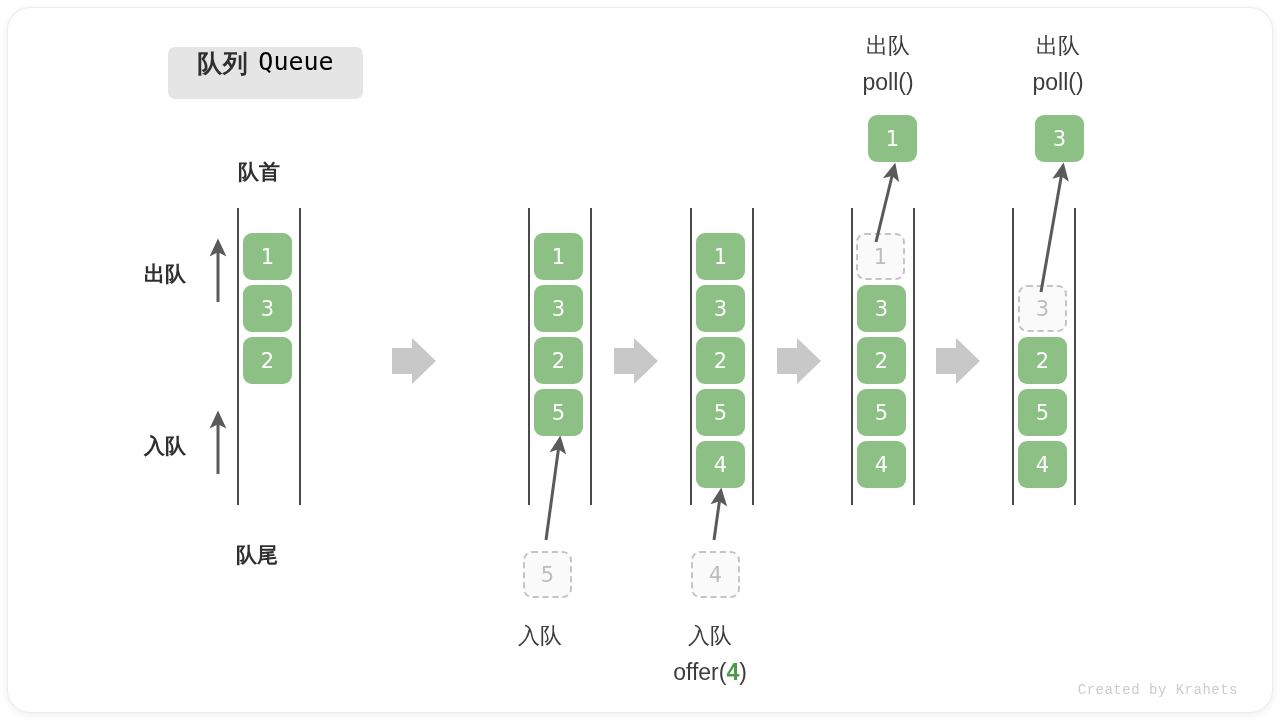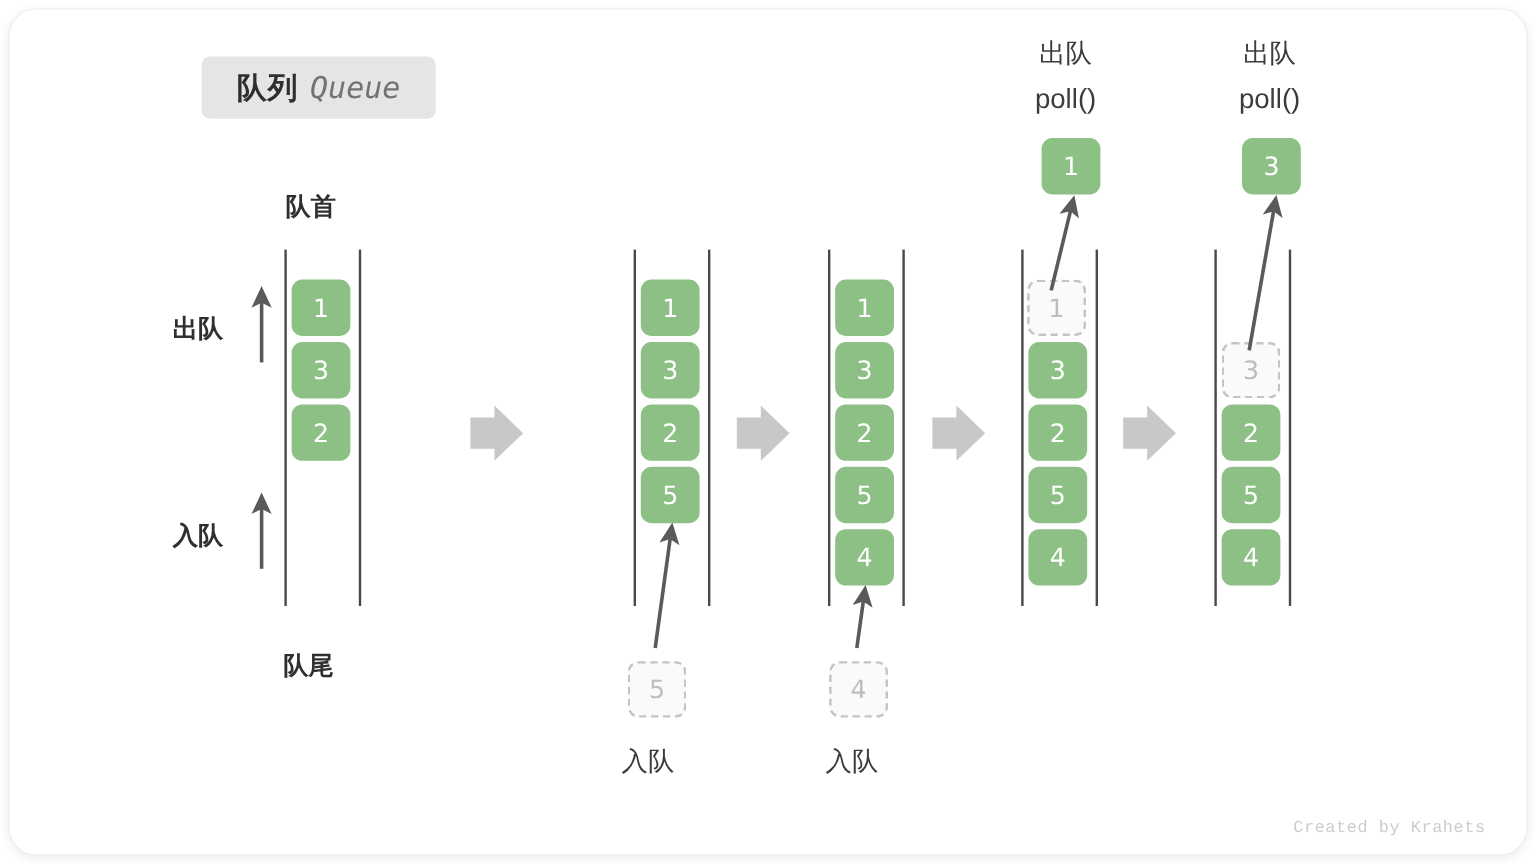--- a/index.html
+++ b/index.html
@@ -35,37 +35,35 @@
   
   .title-badge {
     position: absolute;
     left: 168px;
     top: 47px;
     width: 195px;
     height: 52px;
     background: #e5e5e5;
     border-radius: 7px;
     display: flex;
-    align-items: center;
     justify-content: center;
     gap: 10px;
   }
   .title-cn {
     font-size: 25px;
     font-weight: bold;
     color: #2f2f2f;
     font-family: "DejaVu Sans", "Liberation Sans", sans-serif;
     letter-spacing: 0.5px;
   }
   .title-en {
     font-size: 25px;
-    color: #737373;
+    color: #000000;
     font-family: "DejaVu Sans Mono", "Liberation Mono", monospace;
     letter-spacing: 0px;
-    font-style: italic;
   }
 
   
   .cn-label {
     position: absolute;
     font-family: "DejaVu Sans", "Liberation Sans", sans-serif;
     font-weight: bold;
     color: #2f2f2f;
     font-size: 21px;
     white-space: nowrap;
@@ -184,20 +182,21 @@
   <div class="box filled" style="left:696px; top:233px;">1</div>
   <div class="box filled" style="left:696px; top:285px;">3</div>
   <div class="box filled" style="left:696px; top:337px;">2</div>
   <div class="box filled" style="left:696px; top:389px;">5</div>
   <div class="box filled" style="left:696px; top:441px;">4</div>
 
   <div class="box ghost" style="left:691px; top:551px;">4</div>
 
   <div class="op-label" style="left:610px; top:618px; width:200px;">
     <span class="op-cn">入队</span>
+    <span class="op-code"><span>offer(</span><span class="arg-green">4</span><span>)</span></span>
   </div>
 
   <div class="rail" style="left:851px; top:208px; height:297px;"></div>
   <div class="rail" style="left:913px; top:208px; height:297px;"></div>
 
   <div class="box ghost" style="left:856px; top:233px;">1</div>
   <div class="box filled" style="left:857px; top:285px;">3</div>
   <div class="box filled" style="left:857px; top:337px;">2</div>
   <div class="box filled" style="left:857px; top:389px;">5</div>
   <div class="box filled" style="left:857px; top:441px;">4</div>

